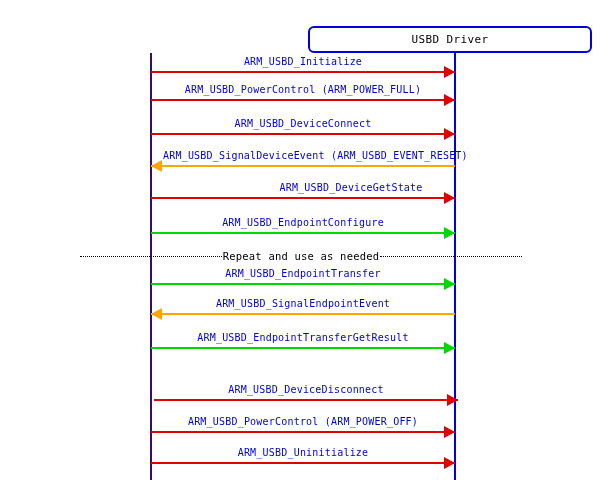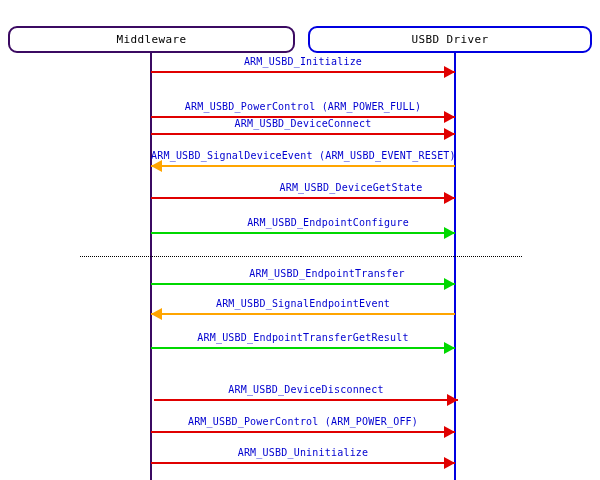--- a/index.html
+++ b/index.html
@@ -103,64 +103,62 @@
     padding: 0 1px;
     letter-spacing: 0.2px;
   }
 </style>
 </head>
 <body>
 
 <div id="diagram">
     <div class="lifeline" style="left: 150px; top: 53px; height: 427px; background: rgb(59, 10, 98);"></div>
     <div class="lifeline" style="left: 454px; top: 53px; height: 427px; background: rgb(0, 0, 224);"></div>
-    <div class="participant" style="left: 8px; top: 26px; width: 287px; height: 27px; border-color: rgb(59, 10, 98);">
-      <span>Middleware</span>
-    </div>
-    <div class="participant" style="left: 308px; top: 26px; width: 284px; height: 27px; border-color: rgb(0, 0, 224);">
+    <div class="participant" style="left: 308px; top: 26px; width: 284px; height: 27px; border-color: rgb(0, 0, 224); border-radius: 6px;">
       <span>USBD Driver</span>
     </div>
     <div class="message" style="left: 151px; top: 71px; width: 304px; height: 2px;">
       <div class="msg-line" style="width: 100%; background: rgb(224, 0, 0);"></div>
       <div class="msg-head right" style="border-left-color: rgb(224, 0, 0); right: 0px;"></div>
       <div class="msg-label" style="color: rgb(0, 0, 208);">ARM_USBD_Initialize</div>
     </div>
-    <div class="message" style="left: 151px; top: 116px; width: 304px; height: 2px;">
+    <div class="message" style="left: 151px; top: 99px; width: 304px; height: 2px;">
       <div class="msg-line" style="width: 100%; background: rgb(224, 0, 0);"></div>
       <div class="msg-head right" style="border-left-color: rgb(224, 0, 0); right: 0px;"></div>
       <div class="msg-label" style="color: rgb(0, 0, 208);">ARM_USBD_PowerControl (ARM_POWER_FULL)</div>
     </div>
     <div class="message" style="left: 151px; top: 133px; width: 304px; height: 2px;">
       <div class="msg-line" style="width: 100%; background: rgb(224, 0, 0);"></div>
       <div class="msg-head right" style="border-left-color: rgb(224, 0, 0); right: 0px;"></div>
       <div class="msg-label" style="color: rgb(0, 0, 208); margin-top: 40px;">ARM_USBD_DeviceConnect</div>
     </div>
     <div class="message" style="left: 151px; top: 165px; width: 304px; height: 2px;">
       <div class="msg-line" style="width: 100%; background: rgb(255, 165, 0);"></div>
       <div class="msg-head left" style="border-right-color: rgb(255, 165, 0); left: 0px;"></div>
-      <div class="msg-label" style="color: rgb(0, 0, 208);">ARM_USBD_SignalDeviceEvent (ARM_USBD_EVENT_RESET)</div>
+      <div class="msg-label" style="color: rgb(0, 0, 208); padding-left: 12px;">ARM_USBD_SignalDeviceEvent (ARM_USBD_EVENT_RESET)</div>
     </div>
     <div class="message" style="left: 151px; top: 197px; width: 304px; height: 2px;">
       <div class="msg-line" style="width: 100%; background: rgb(224, 0, 0);"></div>
       <div class="msg-head right" style="border-left-color: rgb(224, 0, 0); right: 0px;"></div>
       <div class="msg-label" style="color: rgb(0, 0, 208); margin-left: 48px;">ARM_USBD_DeviceGetState</div>
     </div>
     <div class="message" style="left: 151px; top: 232px; width: 304px; height: 2px;">
       <div class="msg-line" style="width: 100%; background: rgb(0, 216, 0);"></div>
       <div class="msg-head right" style="border-left-color: rgb(0, 216, 0); right: 0px;"></div>
-      <div class="msg-label" style="color: rgb(0, 0, 208); padding-left: 25px;">ARM_USBD_EndpointConfigure</div>
+      <div class="msg-label" style="color: rgb(0, 0, 208);">ARM_USBD_EndpointConfigure</div>
     </div>
     <div class="separator" style="left: 80px; top: 249px; width: 442px;">
       <div class="sep-dots" style="border-top-color: rgb(0, 0, 0);"></div>
+      <div class="sep-text" style="color: rgb(0, 0, 0);">Repeat and use as needed</div>
       <div class="sep-dots" style="border-top-color: rgb(0, 0, 0);"></div>
     </div>
     <div class="message" style="left: 151px; top: 283px; width: 304px; height: 2px;">
       <div class="msg-line" style="width: 100%; background: rgb(0, 216, 0);"></div>
       <div class="msg-head right" style="border-left-color: rgb(0, 216, 0); right: 0px;"></div>
-      <div class="msg-label" style="color: rgb(0, 0, 208); margin-left: 24px;">ARM_USBD_EndpointTransfer</div>
+      <div class="msg-label" style="color: rgb(0, 0, 208);">ARM_USBD_EndpointTransfer</div>
     </div>
     <div class="message" style="left: 151px; top: 313px; width: 304px; height: 2px;">
       <div class="msg-line" style="width: 100%; background: rgb(255, 165, 0);"></div>
       <div class="msg-head left" style="border-right-color: rgb(255, 165, 0); left: 0px;"></div>
       <div class="msg-label" style="color: rgb(0, 0, 208);">ARM_USBD_SignalEndpointEvent</div>
     </div>
     <div class="message" style="left: 151px; top: 347px; width: 304px; height: 2px;">
       <div class="msg-line" style="width: 100%; background: rgb(0, 216, 0);"></div>
       <div class="msg-head right" style="border-left-color: rgb(0, 216, 0); right: 0px;"></div>
       <div class="msg-label" style="color: rgb(0, 0, 208);">ARM_USBD_EndpointTransferGetResult</div>

